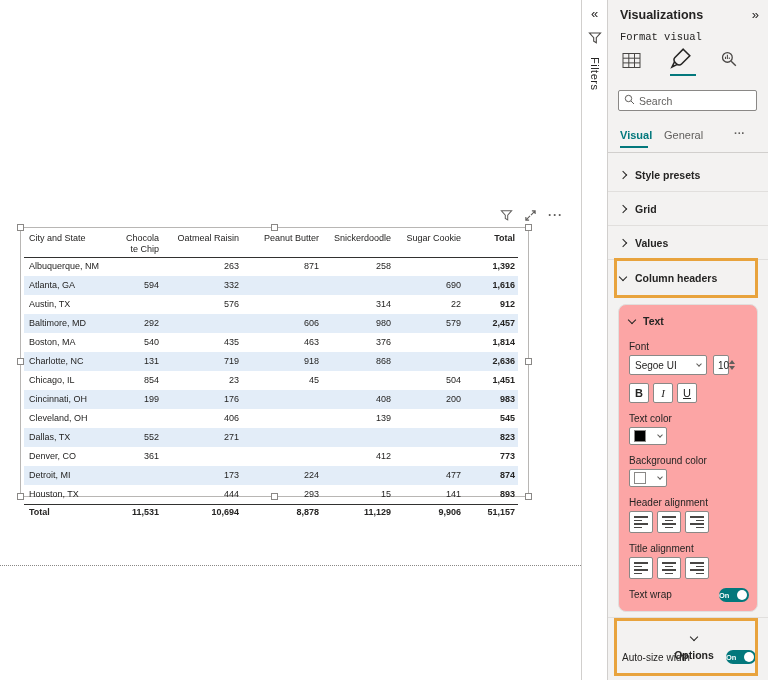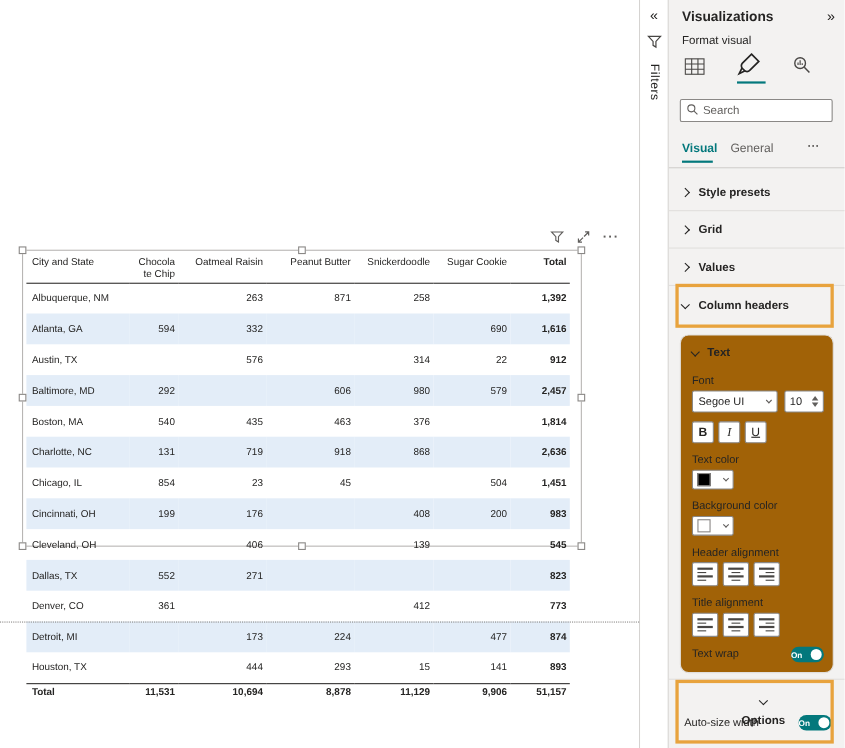--- a/index.html
+++ b/index.html
@@ -15,21 +15,21 @@
   .more-dots{font-size:12px;font-weight:700;color:#605e5c;letter-spacing:1px;line-height:13px;cursor:pointer;}
   .selection{position:absolute;left:20px;top:227px;width:509px;height:270px;border:1px solid #b8b6b4;background:#fff;}
   .handle{position:absolute;width:7px;height:7px;background:#fff;border:1px solid #8a8886;z-index:3;}
   .page-boundary{position:absolute;left:0;top:565px;width:581px;height:0;border-top:1px dotted #8a8886;}
 
   
   .pbi-table{position:absolute;left:3px;top:2px;border-collapse:collapse;table-layout:fixed;width:494px;
              font-size:9px;line-height:11px;color:#252423;}
   .pbi-table thead th{font-weight:400;vertical-align:top;padding-top:3px;border-bottom:1px solid #323130;height:27px;}
   .pbi-table th.total-col,.pbi-table td.total-col{font-weight:700;}
-  .pbi-table tbody tr{height:28px;}
+  .pbi-table tbody tr{height:19px;}
   .pbi-table tfoot td{border-top:1px solid #323130;font-weight:700;height:17px;}
   .num{text-align:right;padding-right:3px;}
   .city{text-align:left;padding-left:5px;}
   tr.stripe{background:#e3edf8;}
 
   
   .filters-strip{position:absolute;left:582px;top:0;width:26px;height:680px;background:#fff;
                  border-right:1px solid #d1cfcd;display:flex;flex-direction:column;align-items:center;
                  padding-top:7px;gap:10px;}
   .guillemet{font-size:13px;color:#252423;line-height:14px;cursor:pointer;}
@@ -48,21 +48,21 @@
   .tab.active{color:#03787c;font-weight:700;}
   .divider{position:absolute;left:0;width:160px;height:1px;background:#d1cfcd;}
   .sect{position:absolute;left:0;width:160px;display:flex;align-items:center;gap:9px;padding-left:12px;
         border-bottom:1px solid #e1dfdd;cursor:pointer;}
   .sect-label{font-size:10.5px;font-weight:700;color:#252423;}
   .ch{display:inline-block;width:6px;height:6px;border-right:1.4px solid #252423;border-bottom:1.4px solid #252423;flex:0 0 auto;}
   .ch.r{transform:rotate(-45deg);}
   .ch.d{transform:rotate(45deg);margin-top:-3px;}
   .ch.sm{width:4px;height:4px;border-color:#605e5c;border-width:1.2px;transform:rotate(45deg);margin-top:-2px;}
 
-  .card{position:absolute;background:#a16207;border:1px solid #e1dfdd;border-radius:8px;}
+  .card{position:absolute;background:#fca5a5;border:1px solid #e1dfdd;border-radius:8px;}
   .lbl{position:absolute;font-size:10px;color:#252423;}
   .dd{position:absolute;height:20px;background:#fff;border:1px solid #8a8886;border-radius:2px;
       display:flex;align-items:center;justify-content:space-between;padding:0 5px;font-size:10px;cursor:pointer;}
   .spin{position:absolute;height:20px;background:#fff;border:1px solid #8a8886;border-radius:2px;
         display:flex;align-items:center;justify-content:space-between;padding:0 4px;font-size:10px;cursor:pointer;}
   .spin .arrs{display:flex;flex-direction:column;gap:2px;}
   .tri-up{width:0;height:0;border-left:3px solid transparent;border-right:3px solid transparent;border-bottom:4px solid #605e5c;}
   .tri-dn{width:0;height:0;border-left:3px solid transparent;border-right:3px solid transparent;border-top:4px solid #605e5c;}
   .fmt{position:absolute;width:20px;height:20px;background:#fff;border:1px solid #8a8886;border-radius:2px;
        font-size:11px;display:flex;align-items:center;justify-content:center;cursor:pointer;color:#252423;}
@@ -283,21 +283,21 @@
           <path d="M1.5 2h11L8.3 6.6v5.2L5.7 10.2V6.6z" fill="none" stroke="#484644" stroke-width="1.1"></path>
         </svg>
     </span>
     <div class="v-label">Filters</div>
   </div>
 
   <div class="viz">
 
     <div class="viz-title" style="left:12px;top:8px;">Visualizations</div>
     <div class="abs guillemet" style="right:9px;top:8px;">»</div>
-    <div class="abs sublabel" style="left:12px;top:31px;">Format visual</div>
+    <div class="abs sublabel" style="left:12px;top:31px;font-family:Liberation Mono, monospace;">Format visual</div>
 
     <button class="iconbtn" style="left:14px;top:52px;">
       <svg width="19" height="17" viewBox="0 0 19 17">
           <rect x="1" y="1.5" width="17" height="14" fill="none" stroke="#484644"></rect>
           <line x1="1" y1="6.2" x2="18" y2="6.2" stroke="#484644"></line>
           <line x1="1" y1="10.9" x2="18" y2="10.9" stroke="#484644"></line>
           <line x1="6.8" y1="1.5" x2="6.8" y2="15.5" stroke="#484644"></line>
           <line x1="12.5" y1="1.5" x2="12.5" y2="15.5" stroke="#484644"></line>
         </svg>
     </button>
@@ -354,21 +354,21 @@
       <div class="abs" style="left:10px;top:10px;display:flex;align-items:center;gap:8px;cursor:pointer;">
         <span class="ch d"></span>
         <span class="sect-label">Text</span>
       </div>
 
       <div class="lbl" style="left:10px;top:36px;">Font</div>
       <div class="dd" style="left:10px;top:50px;width:78px;">
         <span>Segoe UI</span>
         <span class="ch sm"></span>
       </div>
-      <div class="spin" style="left:94px;top:50px;width:36px;">
+      <div class="spin" style="left:94px;top:50px;width:16px;">
         <span>10</span>
         <span class="arrs">
             <span class="tri-up"></span>
             <span class="tri-dn"></span>
           </span>
       </div>
 
       <div class="fmt b" style="left:10px;top:78px;">B</div>
       <div class="fmt i" style="left:34px;top:78px;">I</div>
       <div class="fmt u" style="left:58px;top:78px;">U</div>

